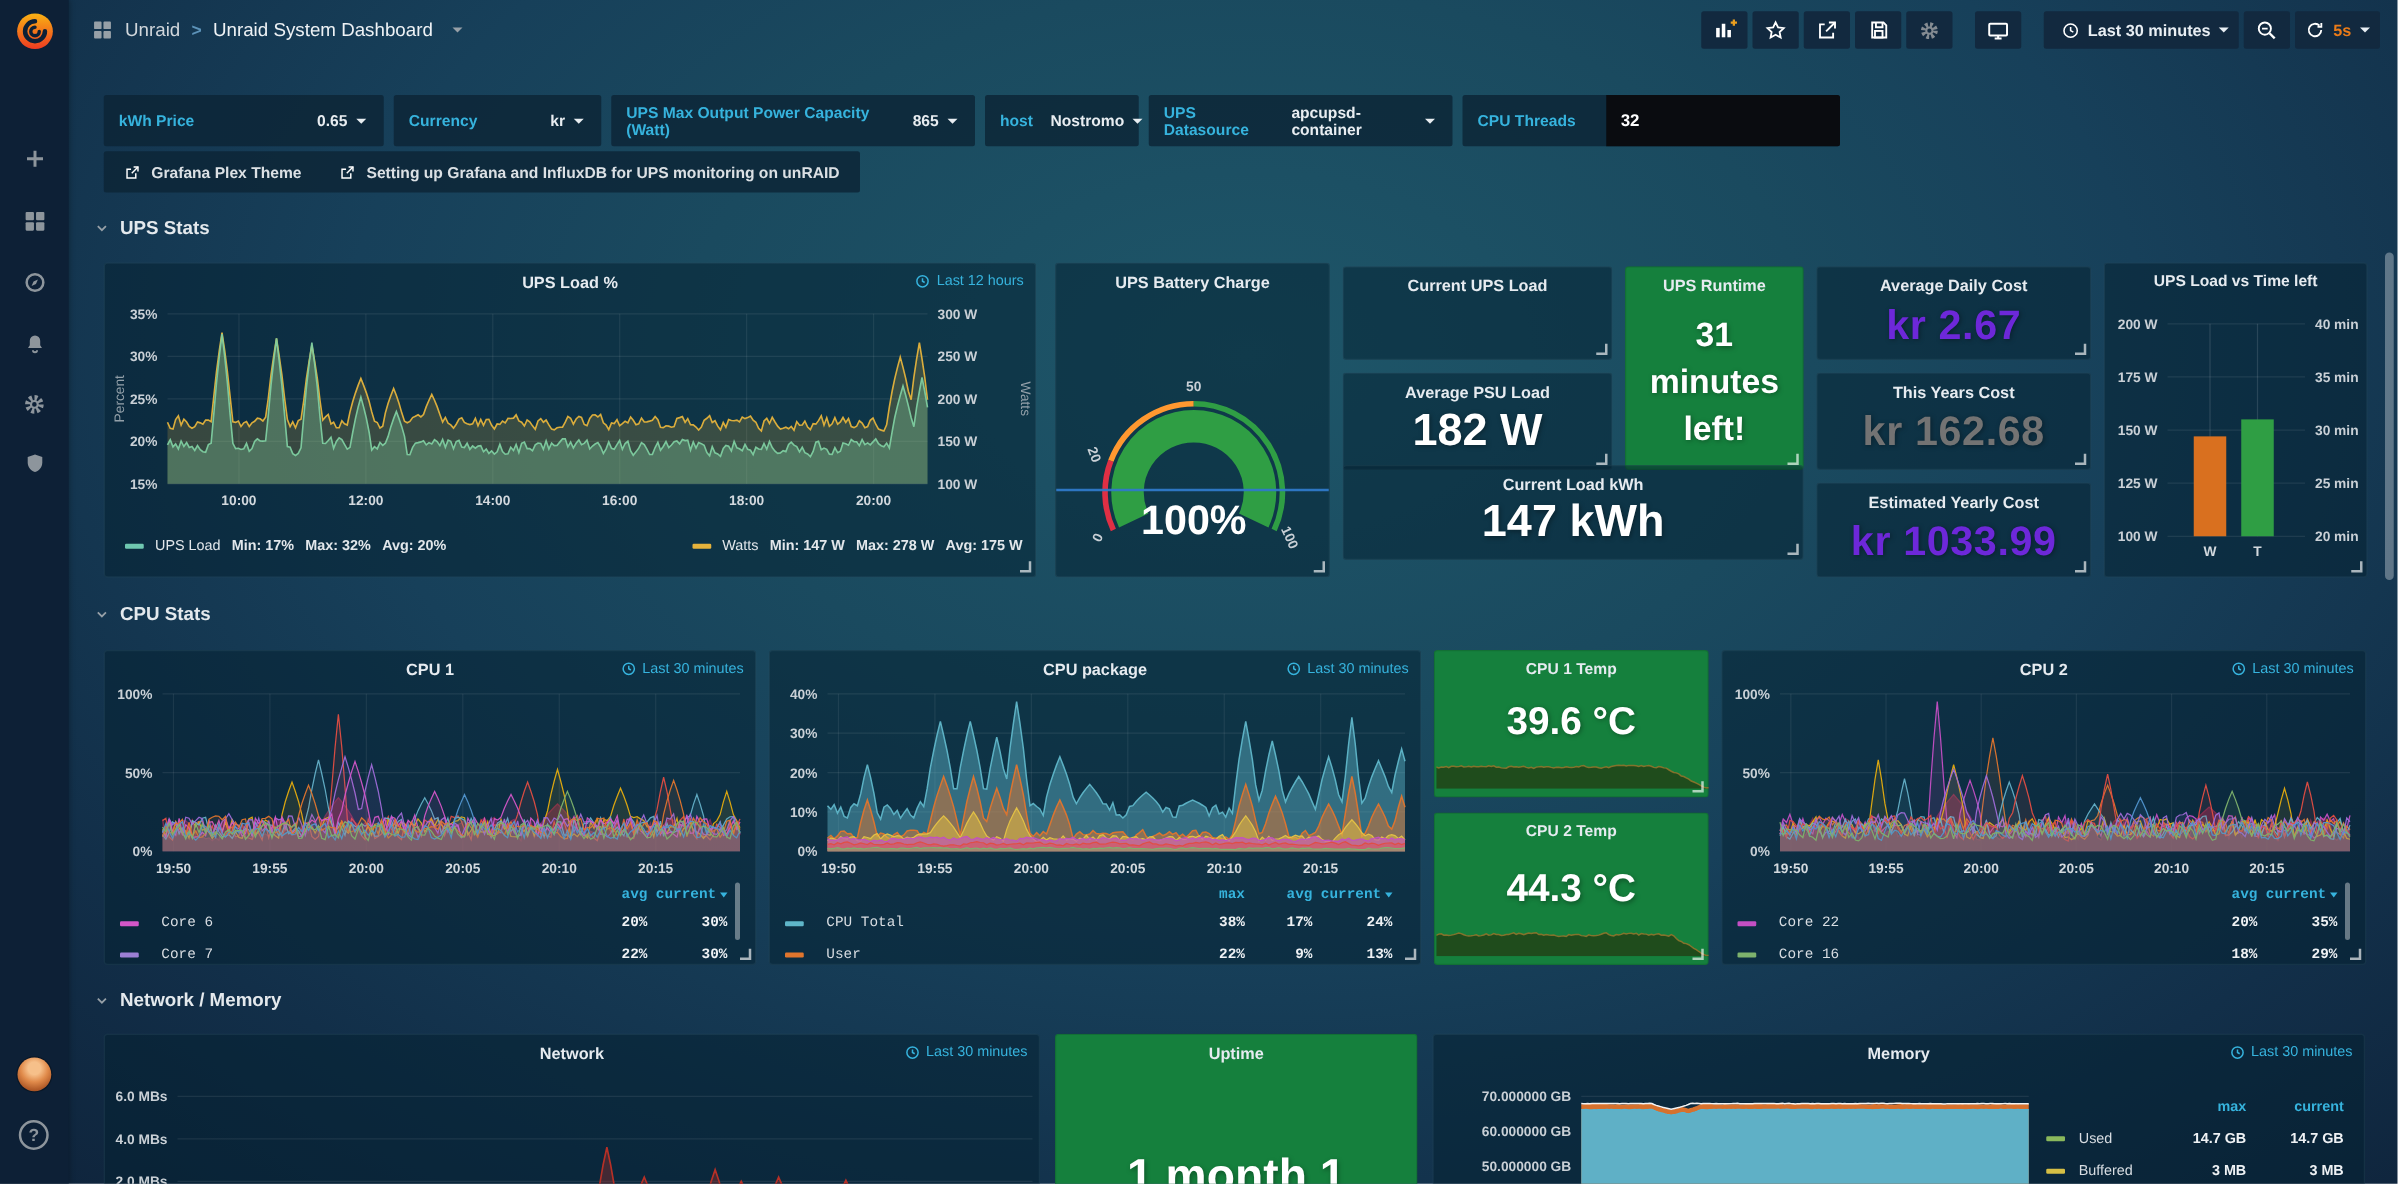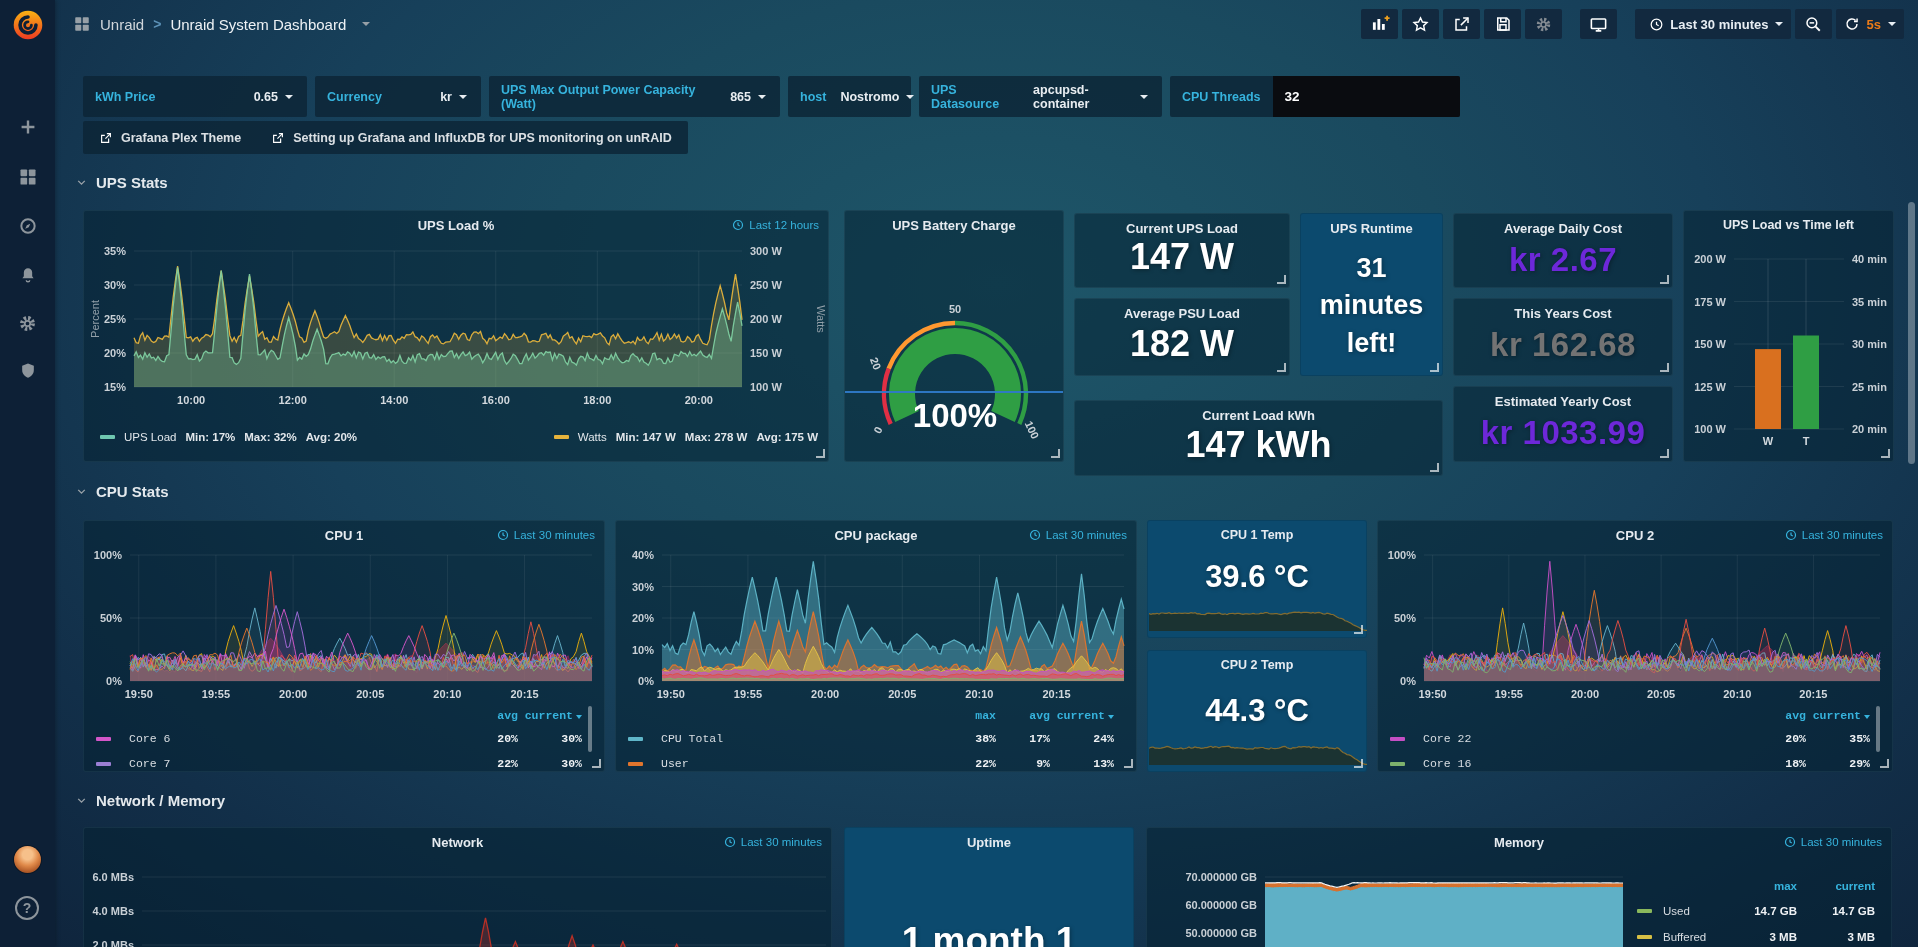--- a/index.html
+++ b/index.html
@@ -29,33 +29,33 @@
   .nav-gap{width:14px;}
   .caret{width:0;height:0;border-left:4px solid transparent;border-right:4px solid transparent;border-top:4px solid currentColor;display:inline-block;margin-left:7px;}
   .orange-txt{color:#eb7b18;margin-left:7px;}
   .timepick span{margin-left:6px;}
   
   .vars{position:absolute;left:83px;top:76px;display:flex;gap:8px;z-index:10;}
   .pill{height:41px;background:rgba(12,36,54,.82);border-radius:2px;display:flex;align-items:center;justify-content:space-between;
     padding:0 14px 0 12px;box-sizing:border-box;font-size:12.5px;font-weight:700;cursor:pointer;}
   .pill .lab{color:#36b3dd;}
   .pill .val{color:#e8edf1;display:flex;align-items:center;margin-left:14px;}
-  .pill.cput{padding:0;}
+  .pill.cput{padding:0;gap:12px;}
   .pill.cput .lab{padding:0 12px;}
   .cpu-input{width:187px;height:41px;background:#0a0c10;border:none;outline:none;color:#fff;font:700 13.5px "Liberation Sans",sans-serif;
     padding:0 12px;box-sizing:border-box;border-radius:0 2px 2px 0;}
   .linksbar{position:absolute;left:83px;top:121px;height:33px;background:rgba(12,36,54,.82);border-radius:2px;display:inline-flex;
     align-items:center;gap:30px;padding:0 16px;z-index:10;}
   .linkitem{display:flex;align-items:center;gap:8px;color:#dbe0e4;font-size:12.5px;font-weight:700;cursor:pointer;}
   
   .section{position:absolute;display:flex;align-items:center;gap:8px;color:#e4e9ed;font-size:15px;font-weight:700;cursor:pointer;z-index:5;}
   .section svg{color:#97a0a7;}
   
   .panel{position:absolute;background:rgba(4,33,48,.52);border:1px solid rgba(140,190,210,.09);border-radius:3px;box-sizing:border-box;}
-  .panel.green{background:#0c4a6e;border:1px solid rgba(0,0,0,.12);}
+  .panel.green{background:#15803d;border:1px solid rgba(0,0,0,.12);}
   .corner{position:absolute;right:3px;bottom:3px;width:7px;height:7px;border-right:2px solid rgba(255,255,255,.65);border-bottom:2px solid rgba(255,255,255,.65);cursor:nwse-resize;}
   .p-title{position:absolute;top:7px;left:0;right:0;text-align:center;font-size:13px;font-weight:700;color:#e6ebf0;cursor:pointer;z-index:3;}
   .p-time{position:absolute;top:8px;right:9px;display:flex;align-items:center;gap:5px;color:#36b3dd;font-size:11.5px;font-weight:400;cursor:pointer;z-index:3;}
   .chart{position:absolute;left:0;top:0;}
   svg text{font-family:"Liberation Sans",sans-serif;}
   .tick{fill:#c9d0d6;font-size:11px;font-weight:700;}
   .xtick{fill:#d3d9de;font-size:11px;font-weight:700;}
   .atitle{fill:#93a0a9;font-size:11px;}
   .gval{fill:#ffffff;font-size:33px;font-weight:700;}
   .gtick{fill:#c9d0d6;font-size:11px;font-weight:700;}
@@ -393,39 +393,38 @@
       <text x="30.645663747737856" y="156.5387242886495" text-anchor="middle" class="gtick" transform="rotate(69 30.645663747737856 152.5387242886495)">20</text>
       <text x="110" y="102" text-anchor="middle" class="gtick" transform="rotate(0 110 98)">50</text>
       <text x="187.03616189811524" y="222.92255224795946" text-anchor="middle" class="gtick" transform="rotate(65 187.03616189811524 218.92255224795946)">100</text>
       <text x="110" y="216" text-anchor="middle" class="gval">100%</text>
     </svg>
   <i class="corner"></i>
 </div>
 
 <div class="panel" style="left:1074px;top:213px;width:216px;height:75px">
   <div class="p-title">Current UPS Load</div>
-  <div class="stat-value v-big" style="top:22px">147 W</div>
   <i class="corner"></i>
 </div>
 
 <div class="panel green" style="left:1300px;top:213px;width:143px;height:163px">
   <div class="p-title">UPS Runtime</div>
   <div class="stat-value v-runtime">
       <span>31 minutes left!</span>
     </div>
   <i class="corner"></i>
 </div>
 
 <div class="panel" style="left:1074px;top:298px;width:216px;height:78px">
   <div class="p-title">Average PSU Load</div>
   <div class="stat-value v-big" style="top:24px">182 W</div>
   <i class="corner"></i>
 </div>
 
-<div class="panel" style="left:1074px;top:400px;width:369px;height:76px">
+<div class="panel" style="left:1074px;top:372px;width:369px;height:76px">
   <div class="p-title">Current Load kWh</div>
   <div class="stat-value v-big" style="top:23px">147 kWh</div>
   <i class="corner"></i>
 </div>
 
 <div class="panel" style="left:1453px;top:213px;width:220px;height:75px">
   <div class="p-title">Average Daily Cost</div>
   <div class="stat-value v-cost c-green">kr  2.67</div>
   <i class="corner"></i>
 </div>

